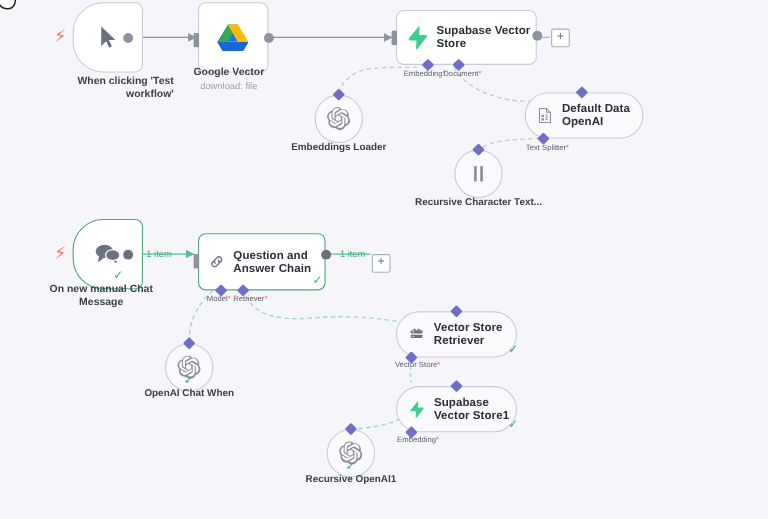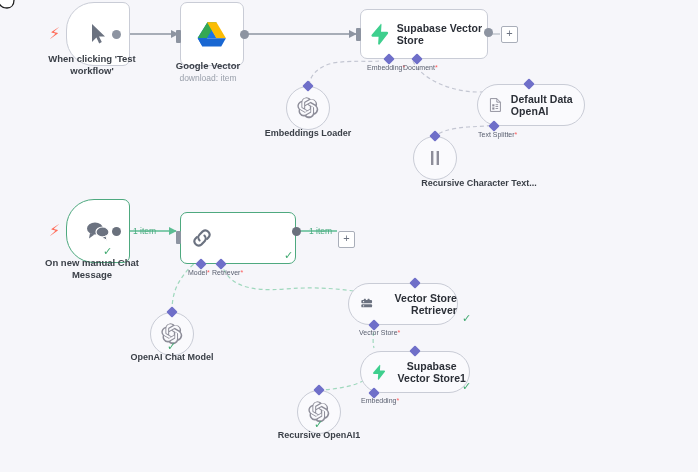--- a/index.html
+++ b/index.html
@@ -97,42 +97,42 @@
              C12,-10 16,-10 16,-7 L16,4 C16,9 13,12 9,12 C4,12 1,9 0,4 Z" fill="#ffffff" stroke="#1c1c1c" stroke-width="1.3"></path>
   </svg>
 
   <div class="node main trigger" style="left:66px;top:2px;">
     <svg class="ico" width="24" height="24" viewBox="0 0 24 24">
       <path d="M6,2 L6,20 L10.4,15.6 L13.2,21.4 L15.8,20.1 L13,14.4 L19,14.4 Z" fill="#6b7280"></path>
     </svg>
   </div>
   <span class="bolt" style="left:49px;top:26px;">⚡</span>
   <div class="port-out" style="left:112px;top:30px;"></div>
-  <div class="caption" style="left:26px;top:53px;">
+  <div class="caption" style="left:26px;top:68px;text-align:right;">
     <span>When clicking 'Test workflow'</span>
   </div>
 
   <div class="node main" style="left:180px;top:2px;">
     <svg class="ico" width="30" height="27" viewBox="0 0 30 27">
       <path d="M10.3,1 L19.7,1 L29,17.3 L24.3,25.5 L5.3,25.5 Z" fill="none"></path>
       <path d="M10.5,1.2 L19.6,17 L10.2,17 L5.4,25.4 L0.6,17.1 Z" fill="#1a73e8"></path>
       <path d="M10.5,1.2 L19.6,1.2 L29,17.1 L19.6,17 Z" fill="#ea4335" opacity="0"></path>
       <g>
         <path d="M10.4,1.2 L19.5,1.2 L10.0,17.1 L0.7,17.1 Z" fill="#34a853"></path>
         <path d="M19.5,1.2 L29.0,17.1 L19.6,17.1 L10.3,1.2 Z" fill="#ffc107" opacity="0"></path>
         <path d="M19.4,1.2 L28.9,17.2 L19.3,17.2 L10.1,1.2 Z" fill="#fbbc04"></path>
         <path d="M0.7,17.2 L28.9,17.2 L24.2,25.4 L5.4,25.4 Z" fill="#1967d2"></path>
       </g>
     </svg>
   </div>
   <div class="port-in" style="left:176px;top:30px;"></div>
   <div class="port-out" style="left:240px;top:30px;"></div>
   <div class="caption" style="left:142px;top:60px;">
     <span>Google Vector</span>
-    <span class="sub">download: item</span>
+    <span class="sub">download: file</span>
   </div>
 
   <div class="node wide" style="left:360px;top:9px;width:128px;height:50px;">
     <svg class="ico" width="24" height="26" viewBox="0 0 24 26">
       <path d="M13.6,0.4 L2.2,14.1 C1.4,15.1 2.1,16.5 3.3,16.5 L11,16.5 L10.4,25.6
                C10.3,26.6 11.6,27.1 12.2,26.3 L22.9,12.6 C23.7,11.6 23.0,10.2 21.8,10.2
                L14.1,10.2 L14.7,1.1 C14.8,0.1 13.5,-0.4 13.6,0.4 Z" fill="#3ecf8e"></path>
     </svg>
     <span class="ntitle">Supabase Vector Store</span>
   </div>
@@ -186,41 +186,42 @@
     <span>Text Splitter</span><i>*</i>
   </div>
 
   <div class="node subcircle" style="left:413px;top:136px;">
     <svg class="ico" width="16" height="18" viewBox="0 0 16 18">
       <rect x="4" y="2" width="2.4" height="14" fill="#8d8d99"></rect>
       <rect x="9.6" y="2" width="2.4" height="14" fill="#8d8d99"></rect>
     </svg>
   </div>
   <div class="diamond" style="left:431px;top:132px;"></div>
-  <div class="subcap" style="left:377px;top:178px;margin-left:44px;">Recursive Character Text...</div>
+  <div class="subcap" style="left:377px;top:178px;">Recursive Character Text...</div>
 
   <div class="node main trigger ok" style="left:66px;top:199px;">
     <svg class="ico" width="26" height="22" viewBox="0 0 26 22">
       <ellipse cx="10" cy="8.5" rx="8" ry="6" fill="#6b7280"></ellipse>
       <path d="M5,13 L4,18.5 L9.5,14.6 Z" fill="#6b7280"></path>
       <ellipse cx="17.5" cy="12" rx="6.5" ry="5" fill="#6b7280" stroke="#ffffff" stroke-width="1.2"></ellipse>
       <path d="M21,16 L22,20.4 L17,17.4 Z" fill="#6b7280" stroke="#ffffff" stroke-width="1"></path>
     </svg>
   </div>
   <span class="bolt" style="left:49px;top:223px;">⚡</span>
   <span class="check" style="left:103px;top:246px;">✓</span>
   <div class="port-out ok" style="left:112px;top:227px;"></div>
   <div class="caption" style="left:26px;top:257px;text-align:center;">On new manual Chat Message</div>
   <div class="itemlbl" style="left:133px;top:226px;">1 item</div>
 
   <div class="node wide ok" style="left:180px;top:212px;width:116px;height:52px;">
     <svg class="ico" width="24" height="24" viewBox="0 0 24 24">
       <path d="M9.6,14.4 a4.2,4.2 0 0 1 0,-5.9 l3.1,-3.1 a4.2,4.2 0 0 1 5.9,5.9 l-1.6,1.6" fill="none" stroke="#6b7280" stroke-width="2.1" stroke-linecap="round"></path>
       <path d="M14.4,9.6 a4.2,4.2 0 0 1 0,5.9 l-3.1,3.1 a4.2,4.2 0 0 1 -5.9,-5.9 l1.6,-1.6" fill="none" stroke="#6b7280" stroke-width="2.1" stroke-linecap="round"></path>
     </svg>
+    <span class="ntitle">Question and Answer Chain</span>
   </div>
   <div class="port-in" style="left:176px;top:231px;"></div>
   <div class="port-out ok" style="left:292px;top:227px;"></div>
   <span class="check" style="left:284px;top:250px;">✓</span>
   <div class="diamond" style="left:197px;top:260px;"></div>
   <div class="diamond" style="left:217px;top:260px;"></div>
   <div class="portlbl" style="left:188px;top:269px;">
     <span>Model</span><i>*</i>
   </div>
   <div class="portlbl" style="left:212px;top:269px;">
@@ -241,41 +242,41 @@
                M2.6,7.6A4.3,4.3,0,0,1,4.8,5.7V11.3a.8.8,0,0,0,.4.7l5.7,3.3L8.9,16.4,4.1,13.6
                A4.3,4.3,0,0,1,2.6,7.6Z
                M18.2,11.2,12.5,7.9l2-1.1,4.8,2.8a4.3,4.3,0,0,1-.7,7.8V11.9A.8.8,0,0,0,18.2,11.2Z
                M20.2,8.2l-.1-.1L15.4,5.4a.8.8,0,0,0-.8,0L8.9,8.7V6.4l4.8-2.8a4.3,4.3,0,0,1,6.5,4.6Z
                M7.8,12.3l-2-1.1V5.7A4.3,4.3,0,0,1,12.9,2.4l-.1.1L8.2,5.2a.8.8,0,0,0-.4.7Z
                M8.9,10,11.4,8.5,14,10v3L11.4,14.5,8.9,13Z" fill="#8d8d99"></path>
     </svg>
   </div>
   <div class="diamond" style="left:168px;top:308px;"></div>
   <span class="check" style="left:167px;top:341px;">✓</span>
-  <div class="subcap" style="left:114px;top:352px;">OpenAI Chat Model</div>
-
-  <div class="node subpill ok" style="left:348px;top:283px;width:110px;text-align:right;">
+  <div class="subcap" style="left:114px;top:352px;">OpenAI Chat When</div>
+
+  <div class="node subpill ok" style="left:360px;top:283px;width:110px;">
     <svg class="ico" width="20" height="18" viewBox="0 0 20 18">
       <rect x="2" y="3.2" width="16" height="4.6" rx="1.4" fill="#6b7280"></rect>
       <rect x="2" y="9.4" width="16" height="4.6" rx="1.4" fill="#6b7280"></rect>
       <circle cx="5.4" cy="5.5" r="0.95" fill="#ffffff"></circle>
       <circle cx="5.4" cy="11.7" r="0.95" fill="#ffffff"></circle>
       <rect x="5.6" y="1.2" width="3.2" height="2.2" rx="0.7" fill="#6b7280"></rect>
       <rect x="11.2" y="1.2" width="3.2" height="2.2" rx="0.7" fill="#6b7280"></rect>
     </svg>
     <span class="ntitle">Vector Store Retriever</span>
   </div>
   <div class="diamond" style="left:411px;top:279px;"></div>
   <div class="diamond" style="left:370px;top:321px;"></div>
   <span class="check" style="left:462px;top:313px;">✓</span>
   <div class="portlbl" style="left:359px;top:329px;">
     <span>Vector Store</span><i>*</i>
   </div>
 
-  <div class="node subpill ok" style="left:360px;top:351px;width:110px;text-align:center;">
+  <div class="node subpill ok" style="left:360px;top:351px;width:110px;">
     <svg class="ico" width="22" height="24" viewBox="0 0 24 26">
       <path d="M13.6,0.4 L2.2,14.1 C1.4,15.1 2.1,16.5 3.3,16.5 L11,16.5 L10.4,25.6
                C10.3,26.6 11.6,27.1 12.2,26.3 L22.9,12.6 C23.7,11.6 23.0,10.2 21.8,10.2
                L14.1,10.2 L14.7,1.1 C14.8,0.1 13.5,-0.4 13.6,0.4 Z" fill="#3ecf8e"></path>
     </svg>
     <span class="ntitle">Supabase Vector Store1</span>
   </div>
   <div class="diamond" style="left:411px;top:347px;"></div>
   <div class="diamond" style="left:370px;top:389px;"></div>
   <span class="check" style="left:462px;top:381px;">✓</span>

